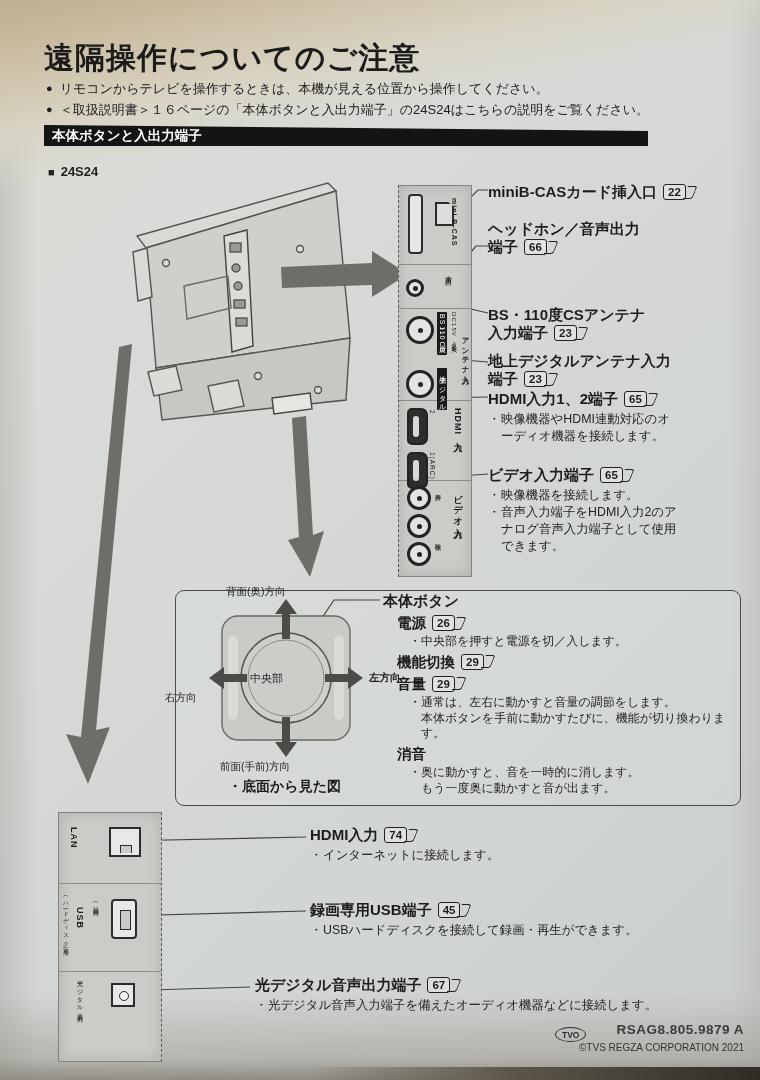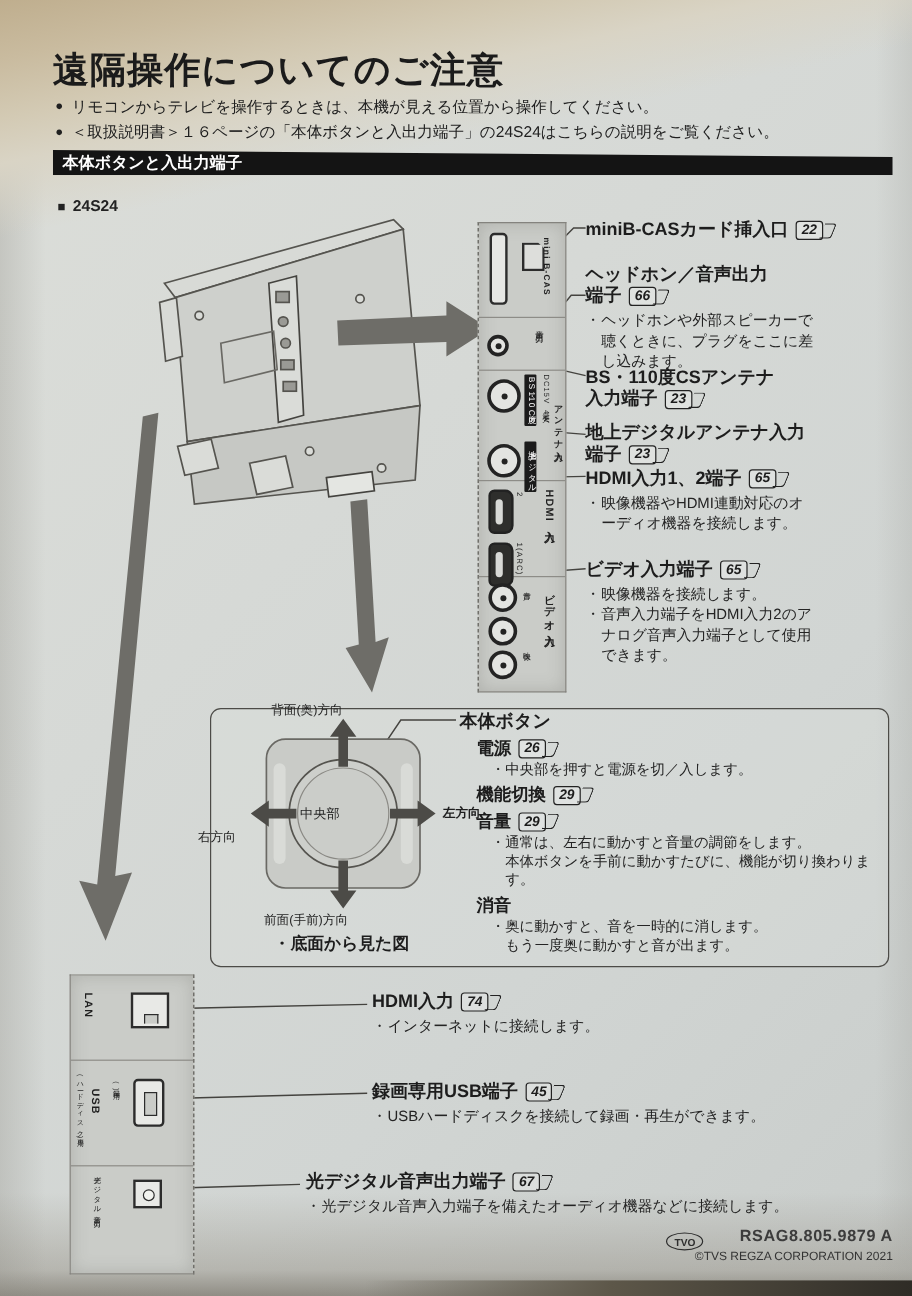--- a/index.html
+++ b/index.html
@@ -12,28 +12,28 @@
       linear-gradient(270deg,rgba(160,160,155,0.25) 0%,rgba(0,0,0,0) 4%),
       linear-gradient(180deg,rgba(0,0,0,0) 92%,rgba(130,122,108,0.35) 98%,rgba(90,82,68,0.55) 100%),
       linear-gradient(135deg,#dcded9 0%,#d6d9d6 38%,#d1d5d3 68%,#c9cdcb 100%);
   }
   .table-edge{position:absolute;right:0;bottom:0;width:60%;height:13px;
     background:linear-gradient(to left,#2f2c26 0%,#5d5749 55%,rgba(93,87,73,0) 100%);}
   
   .title{position:absolute;left:44px;top:38px;font-size:30px;font-weight:700;color:#1b1b1b;letter-spacing:1px;}
   .hnote{position:absolute;left:46px;font-size:13px;color:#202020;white-space:nowrap;}
   .hnote::before{content:"●";font-size:11px;margin-right:7px;position:relative;top:-1px;}
-  .secbar{position:absolute;left:44px;top:125px;width:700px;height:21px;background:#141414;color:#fff;
+  .secbar{position:absolute;left:44px;top:125px;width:604px;height:21px;background:#141414;color:#fff;
     font-size:13.5px;font-weight:700;padding:2px 0 0 8px;box-sizing:border-box;
     clip-path:polygon(0 0,100% 28%,100% 100%,0 100%);}
   .model{position:absolute;left:48px;top:164px;font-size:13px;font-weight:700;}
   .model::before{content:"■";margin-right:6px;font-size:11px;}
   
   .pref{display:inline-flex;align-items:center;margin-left:6px;vertical-align:1px;}
-  .pref-n{border:1.6px solid #222;border-radius:3px;padding:0 4px;font-weight:700;font-style:italic;font-size:11.5px;line-height:14px;background:rgba(255,255,255,0.25);}
+  .pref-n{border:1.6px solid #222;border-radius:3px;padding:0 4px;font-weight:700;font-size:11.5px;line-height:14px;background:rgba(255,255,255,0.25);}
   .pref-i{display:inline-block;width:9px;height:11px;border:1.6px solid #222;border-left:none;border-radius:0 3px 3px 0;transform:skewX(-22deg);margin-left:-1px;}
   
   .term{position:absolute;}
   .term .h{font-size:15px;font-weight:700;line-height:18px;white-space:nowrap;color:#1d1d1d;}
   .notes{margin-top:3px;}
   .note{font-size:12.4px;line-height:1.38;color:#242424;padding-left:13px;position:relative;}
   .note::before{content:"・";position:absolute;left:0;}
   .note.cont{padding-left:13px;}
   .note.cont::before{content:"";}
   
@@ -172,23 +172,20 @@
           <span class="pref-i"></span>
         </span></div>
   </div>
 
   <div class="term" style="left:488px;top:220px;width:258px;">
     <div class="h">ヘッドホン／音声出力</div>
     <div class="h"><span>端子</span><span class="pref">
           <span class="pref-n">66</span>
           <span class="pref-i"></span>
         </span></div>
-    <div class="notes" style="width:196px;">
-        <div class="note">ヘッドホンや外部スピーカーで聴くときに、プラグをここに差し込みます。</div>
-      </div>
   </div>
 
   <div class="term" style="left:488px;top:306px;">
     <div class="h">BS・110度CSアンテナ</div>
     <div class="h"><span>入力端子</span><span class="pref">
           <span class="pref-n">23</span>
           <span class="pref-i"></span>
         </span></div>
   </div>
 

